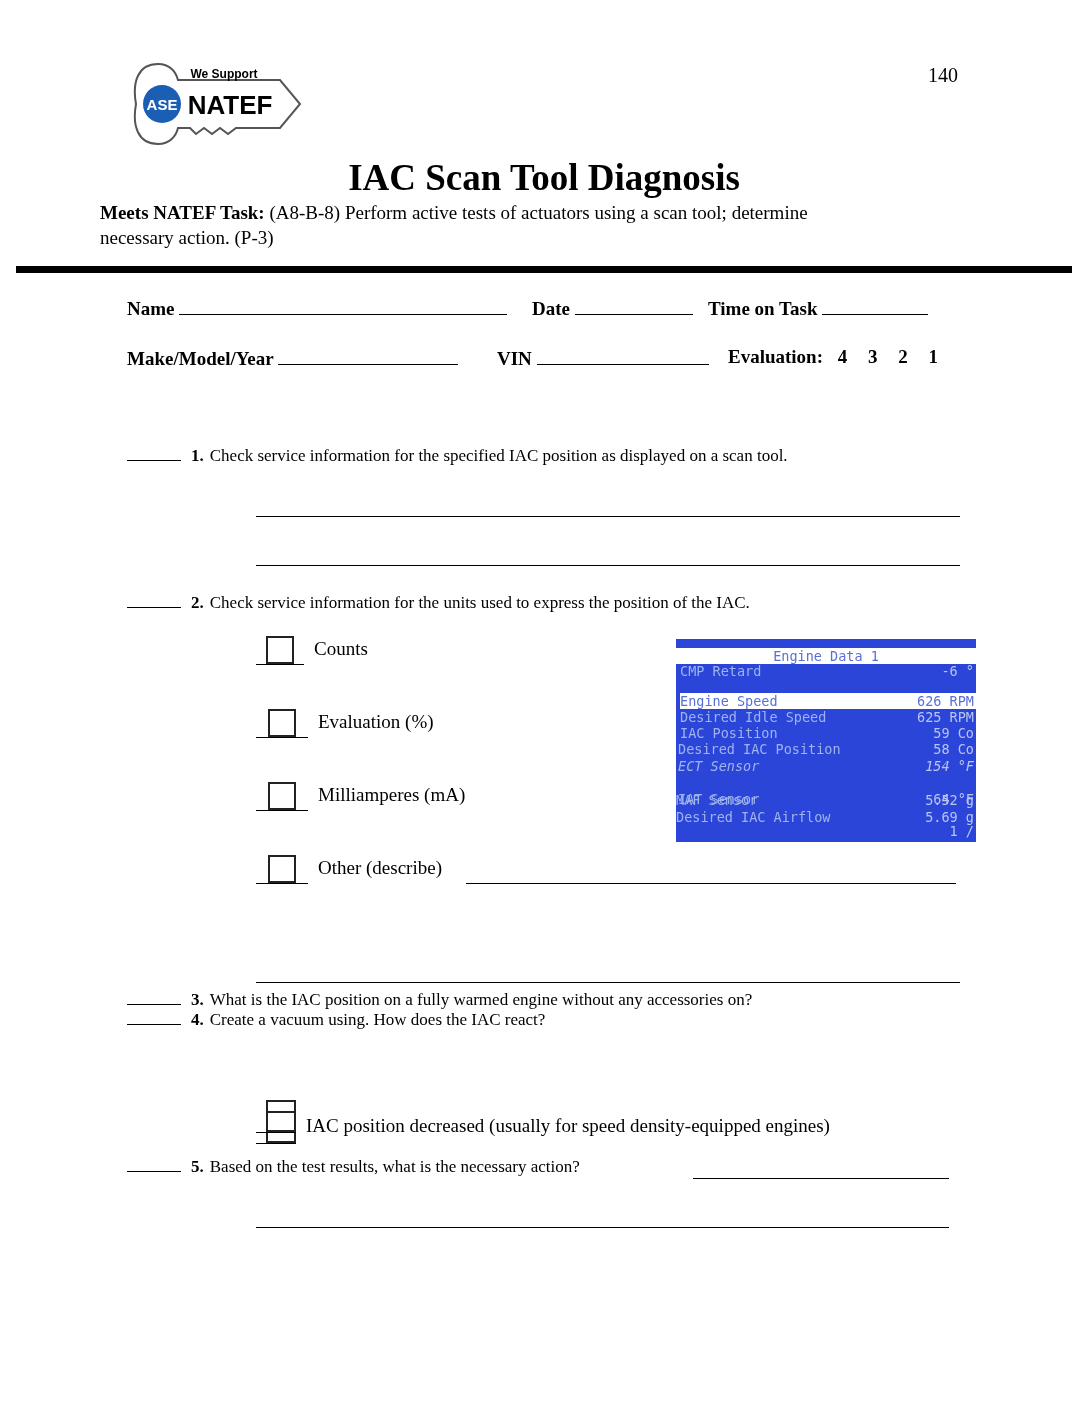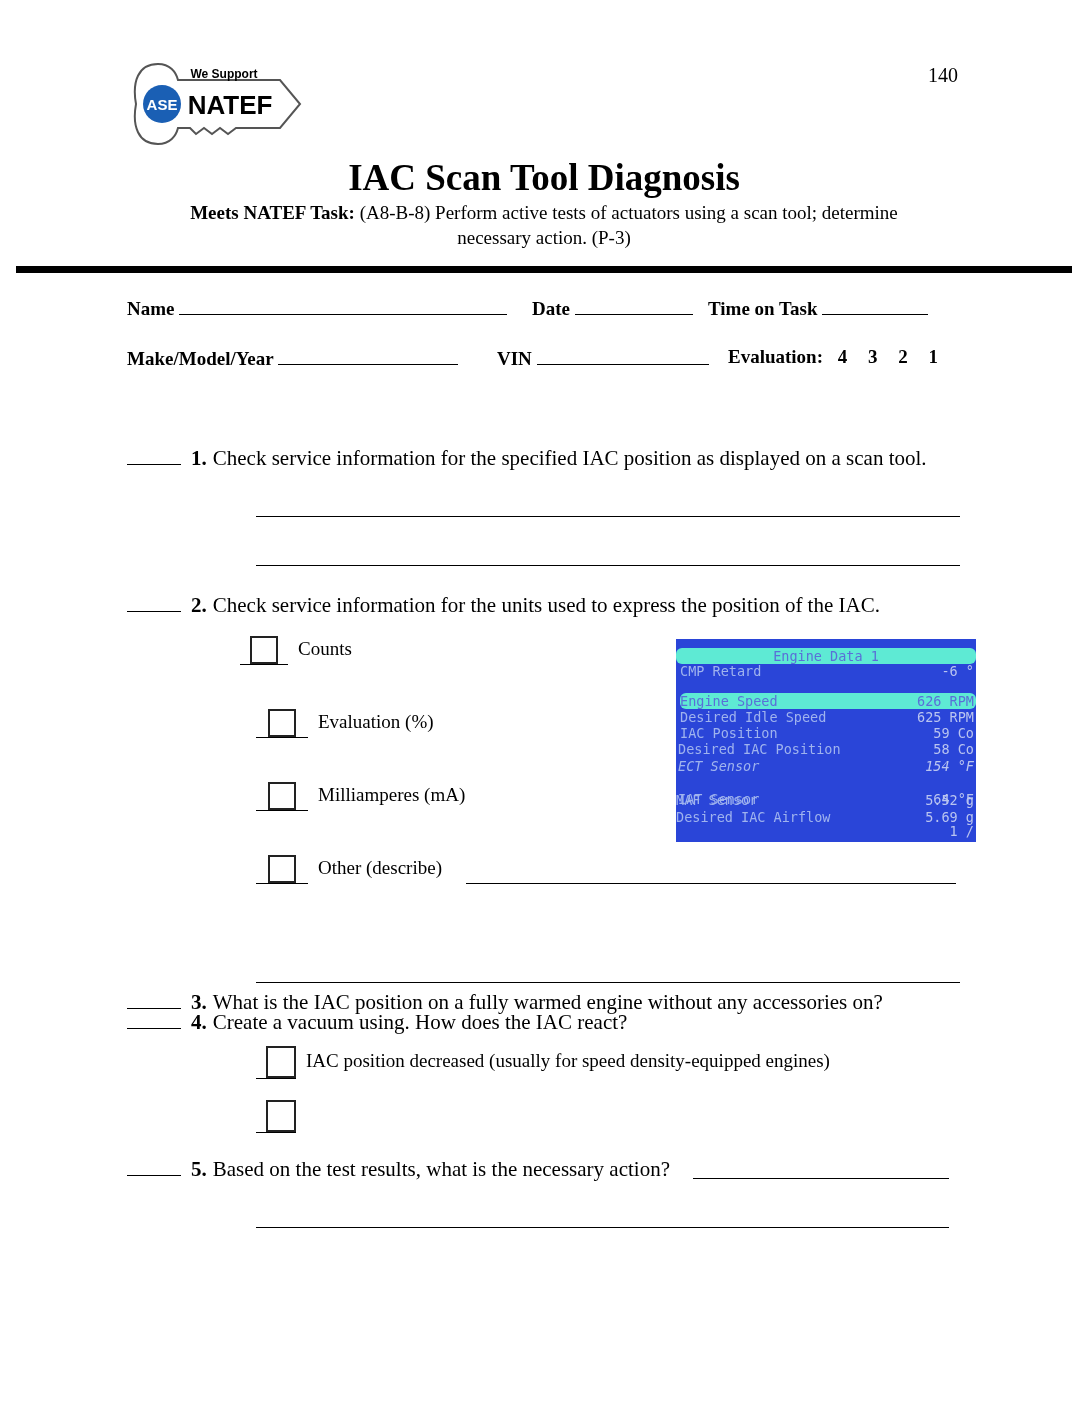--- a/index.html
+++ b/index.html
@@ -2,38 +2,38 @@
 <html><head>
 <meta charset="utf-8">
 <style>
   html, body { margin:0; padding:0; background:#fff; }
   body { width:1088px; height:1408px; position:relative; overflow:hidden;
          font-family:"Liberation Serif", "DejaVu Serif", serif; color:#000; }
   .abs { position:absolute; }
   .pagenum { left:928px; top:64px; font-size:20px; }
   .logo { left:130px; top:58px; width:180px; height:92px; }
   .title { left:0; width:1088px; top:156px; text-align:center; font-size:37px; font-weight:bold; }
-  .task { left:100px; width:888px; top:200px; text-align:center; font-size:19px; line-height:25px; }
+  .task { left:100px; width:888px; top:200px; text-align:left; font-size:19px; line-height:25px; }
   .task b { font-weight:bold; }
   .rule { left:16px; top:266px; width:1056px; height:7px; background:#000; }
   .hdr { font-size:19px; font-weight:bold; }
   .uline { display:inline-block; border-bottom:1.5px solid #000; height:18px; vertical-align:baseline; }
-  .q { left:127px; font-size:21px; }
+  .q { left:127px; font-size:17px; }
   .q .blank { display:inline-block; width:54px; border-bottom:1.5px solid #000; margin-right:10px; }
   .q .num { font-weight:bold; margin-right:6px; }
   .ansline { height:0; border-top:1.2px solid #000; }
   .opt { font-size:19px; }
   .box { display:inline-block; width:28px; height:28px; border:2px solid #222; box-sizing:border-box;
          vertical-align:middle; position:relative; }
   .boxwrap { display:inline-block; position:relative; padding:0 10px; border-bottom:1.2px solid #000; vertical-align:middle; margin-right:10px; }
   .scan { left:676px; top:639px; width:300px; height:203px; background:#2a45d8;
           font-family:"DejaVu Sans Mono", monospace; font-size:13.5px; color:#9fb3ee; overflow:hidden; }
   .scan .row { position:absolute; left:4px; right:0; height:16px; line-height:16px; white-space:nowrap; }
   .scan .val { position:absolute; right:2px; top:0; color:#b9c4f0; }
-  .scan .hl { background:#5eead4; color:#5a6fd8;border-radius:6px; }
+  .scan .hl { background:#ffffff; color:#5a6fd8; }
 </style>
 </head>
 <body>
 
 <div class="abs pagenum">140</div>
 
 <div class="abs logo">
   <svg width="180" height="92" viewBox="0 0 180 92">
     <path d="M28 6 C8 6 2 24 6 46 C2 68 8 86 28 86 C40 86 46 78 48 70 L60 70 L66 76 L74 70 L82 76 L90 70 L98 76 L106 70 L150 70 L170 46 L150 22 L48 22 C46 14 40 6 28 6 Z" fill="#fff" stroke="#555" stroke-width="2"></path>
     <circle cx="32" cy="46" r="19" fill="#1a5fb4"></circle>
@@ -83,21 +83,21 @@
 <div class="abs q" style="top:446px;">
   <span class="blank"></span><span class="num">1.</span><span>Check service information for the specified IAC position as displayed on a scan tool.</span>
 </div>
 <div class="abs ansline" style="left:256px; top:516px; width:704px;"></div>
 <div class="abs ansline" style="left:256px; top:565px; width:704px;"></div>
 
 <div class="abs q" style="top:593px;text-align:right;">
   <span class="blank"></span><span class="num">2.</span><span>Check service information for the units used to express the position of the IAC.</span>
 </div>
 
-<div class="abs opt" style="left:240px; top:636px;">
+<div class="abs opt" style="left:256px; top:636px;">
   <span class="boxwrap"><span class="box"></span></span><span>Counts</span>
 </div>
 <div class="abs opt" style="left:256px; top:709px;">
   <span class="boxwrap" style="padding:0 12px;"><span class="box"></span></span><span>Evaluation (%)</span>
 </div>
 <div class="abs opt" style="left:256px; top:782px;">
   <span class="boxwrap" style="padding:0 12px;"><span class="box"></span></span><span>Milliamperes (mA)</span>
 </div>
 <div class="abs opt" style="left:256px; top:855px;">
   <span class="boxwrap" style="padding:0 12px;"><span class="box"></span></span><span>Other (describe)</span>
@@ -148,21 +148,21 @@
 </div>
 
 <div class="abs q" style="top:946px;margin-top:44px;">
   <span class="blank"></span><span class="num">3.</span><span>What is the IAC position on a fully warmed engine without any accessories on?</span>
 </div>
 <div class="abs ansline" style="left:256px; top:982px; width:704px;"></div>
 
 <div class="abs q" style="top:1010px;">
   <span class="blank"></span><span class="num">4.</span><span>Create a vacuum using.  How does the IAC react?</span>
 </div>
-<div class="abs opt" style="left:256px; top:1046px;text-align:center;">
+<div class="abs opt" style="left:256px; top:1111px;text-align:center;">
   <span class="boxwrap" style="padding:0 0 0 10px;"><span class="box" style="width:30px; height:32px;"></span></span><span>IAC position decreased (usually for speed density-equipped engines)</span>
 </div>
 <div class="abs opt" style="left:256px; top:1100px;">
   <span class="boxwrap" style="padding:0 0 0 10px;"><span class="box" style="width:30px; height:32px;"></span></span>
 </div>
 
 <div class="abs q" style="top:1157px;">
   <span class="blank"></span><span class="num">5.</span><span>Based on the test results, what is the necessary action?</span>
 </div>
 <div class="abs ansline" style="left:693px; top:1178px; width:256px;"></div>

